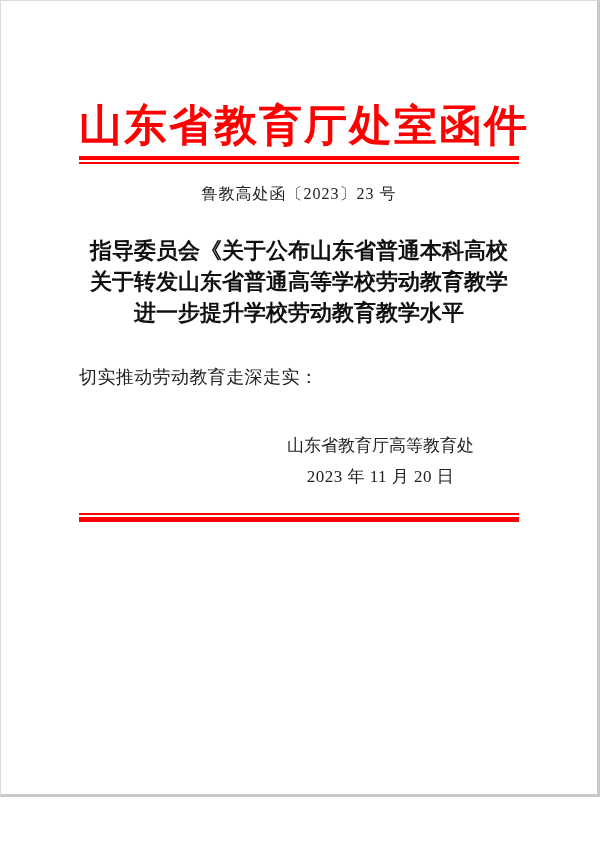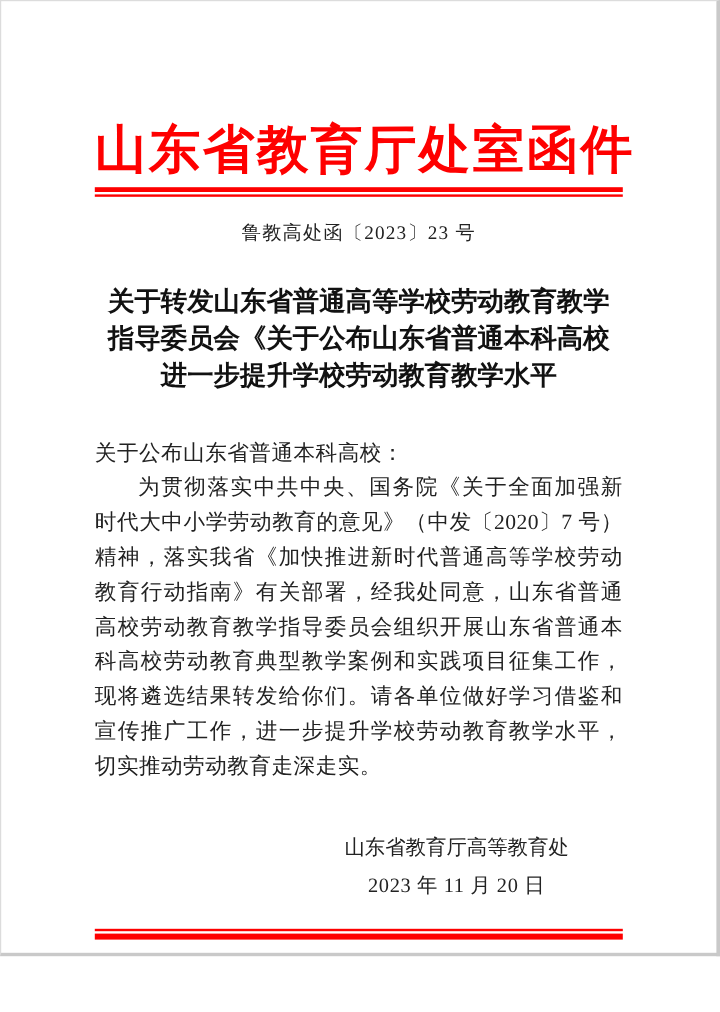--- a/index.html
+++ b/index.html
@@ -86,28 +86,27 @@
 
     <div class="rule rule-top">
       <div class="thick"></div>
       <div class="gap"></div>
       <div class="thin"></div>
     </div>
 
     <div class="doc-number">鲁教高处函〔2023〕23 号</div>
 
     <div class="subject">
+      <div>指导委员会《关于公布山东省普通本科高校</div>
       <div>关于转发山东省普通高等学校劳动教育教学</div>
-      <div>指导委员会《关于公布山东省普通本科高校</div>
       <div>进一步提升学校劳动教育教学水平</div>
     </div>
 
     <div class="body-block">
-      <div class="salutation">关于公布山东省普通本科高校：</div>
-      <div class="paragraph">为贯彻落实中共中央、国务院《关于全面加强新时代大中小学劳动教育的意见》（中发〔2020〕7 号）精神，落实我省《加快推进新时代普通高等学校劳动教育行动指南》有关部署，经我处同意，山东省普通高校劳动教育教学指导委员会组织开展山东省普通本科高校劳动教育典型教学案例和实践项目征集工作，现将遴选结果转发给你们。请各单位做好学习借鉴和宣传推广工作，进一步提升学校劳动教育教学水平，切实推动劳动教育走深走实。</div>
+      <div class="salutation">切实推动劳动教育走深走实：</div>
     </div>
 
     <div class="sign-block">
       <div class="signer">山东省教育厅高等教育处</div>
       <div class="date">2023 年 11 月 20 日</div>
     </div>
     <div class="clear"></div>
 
     <div class="rule rule-bottom">
       <div class="thin"></div>

